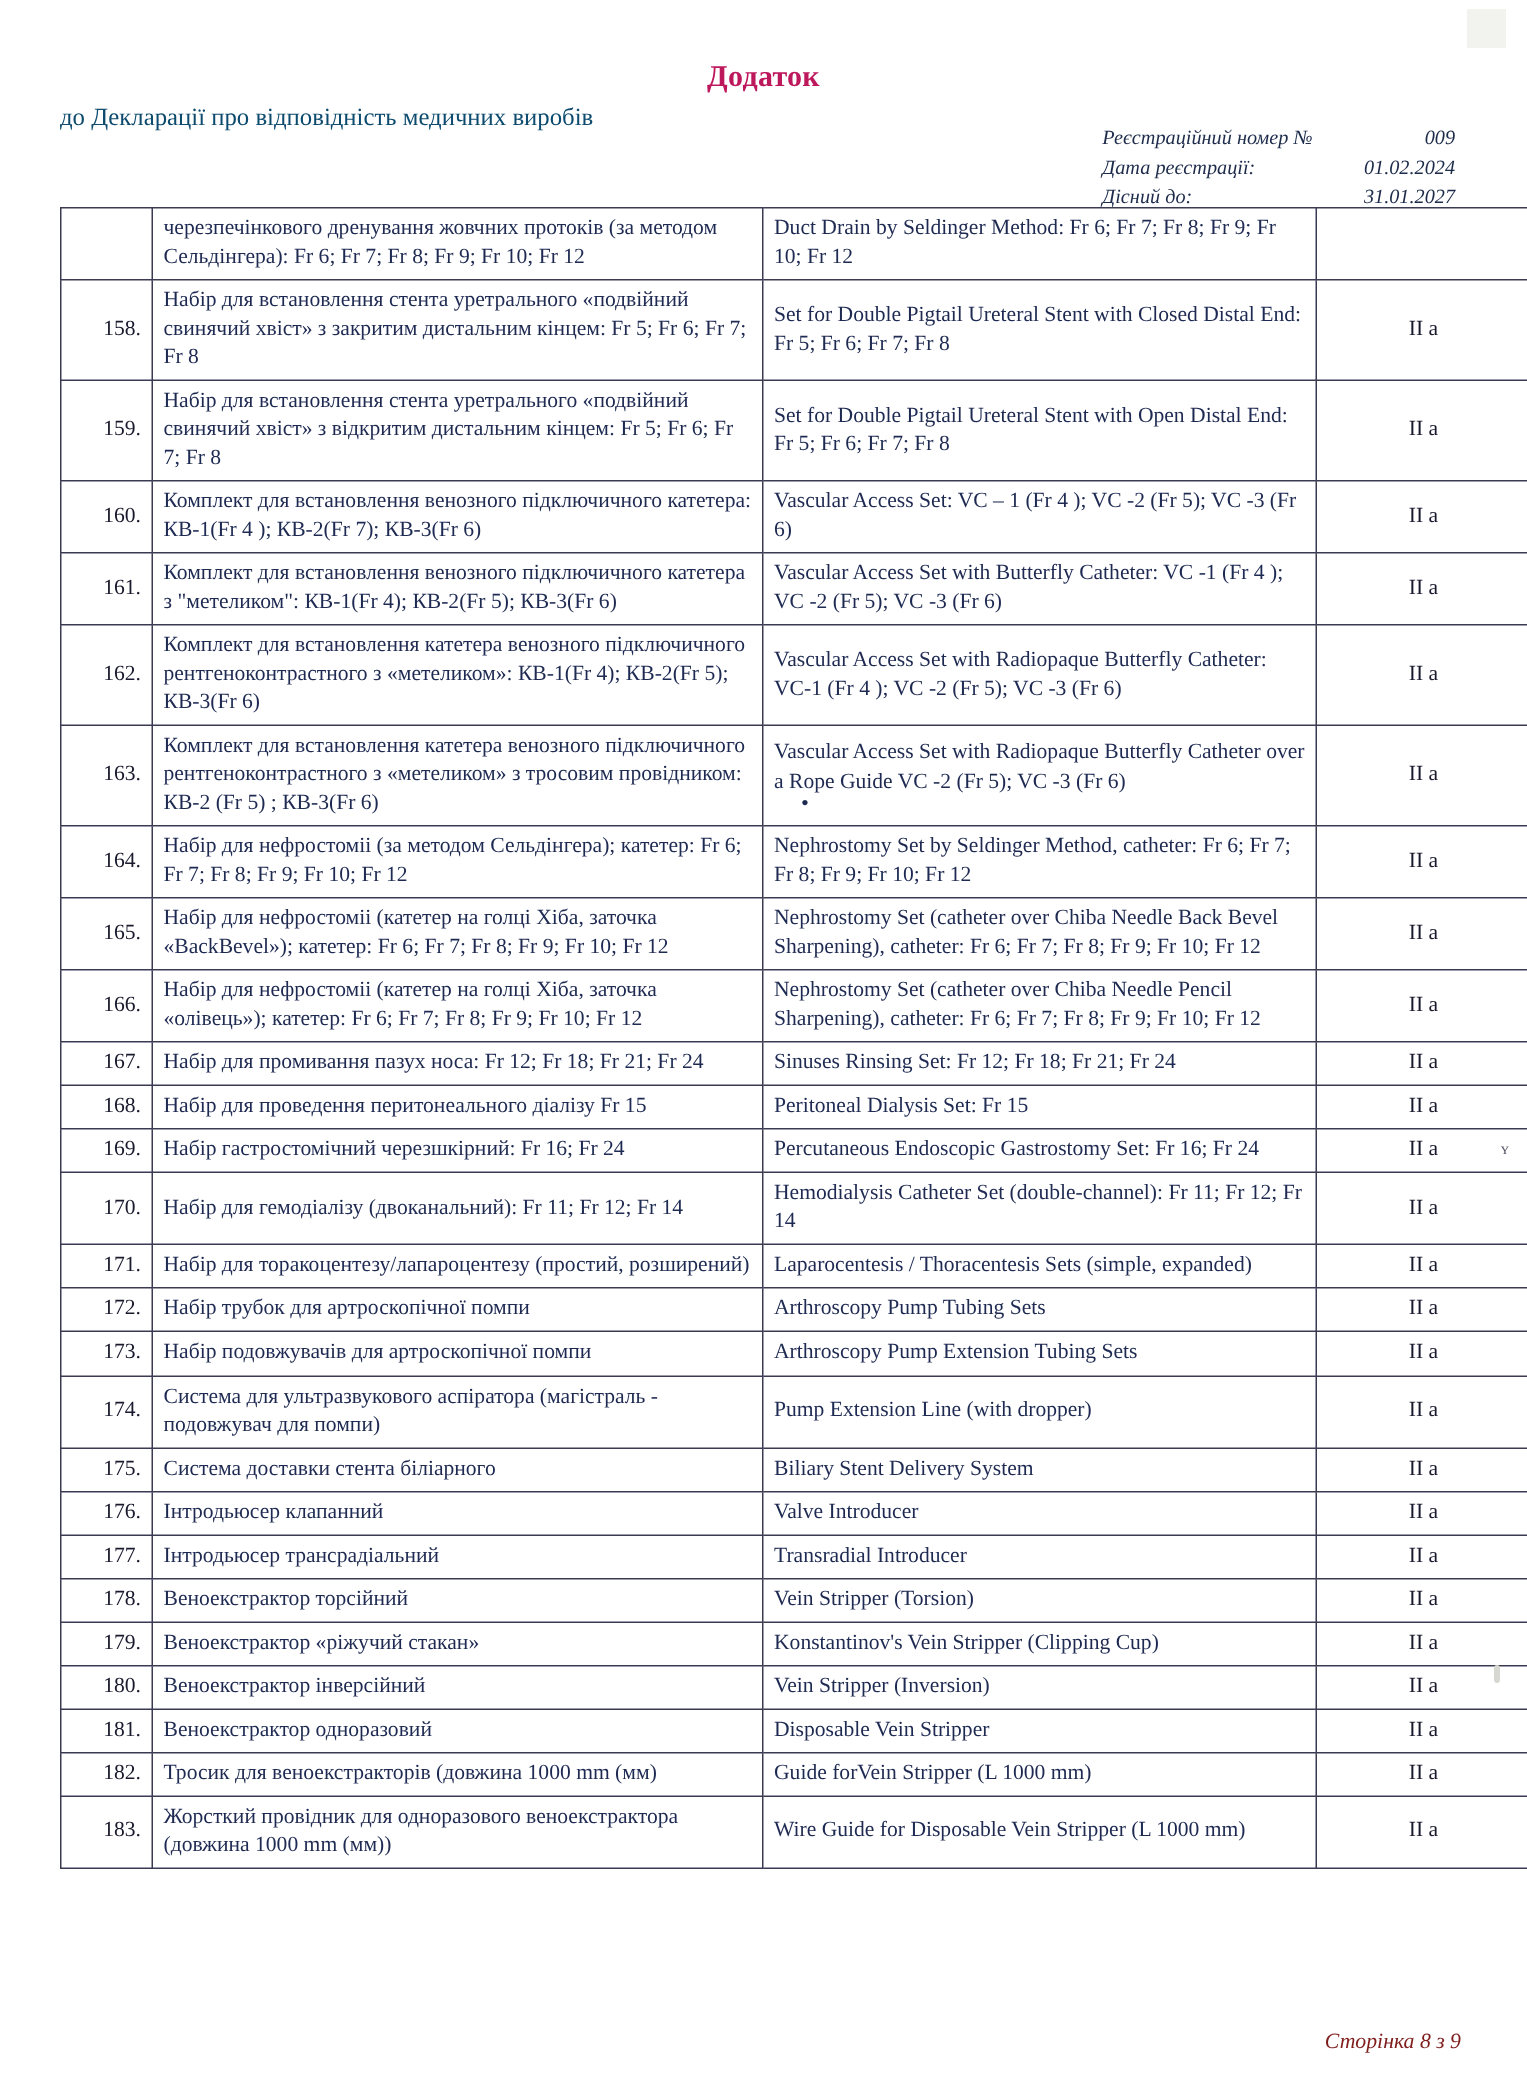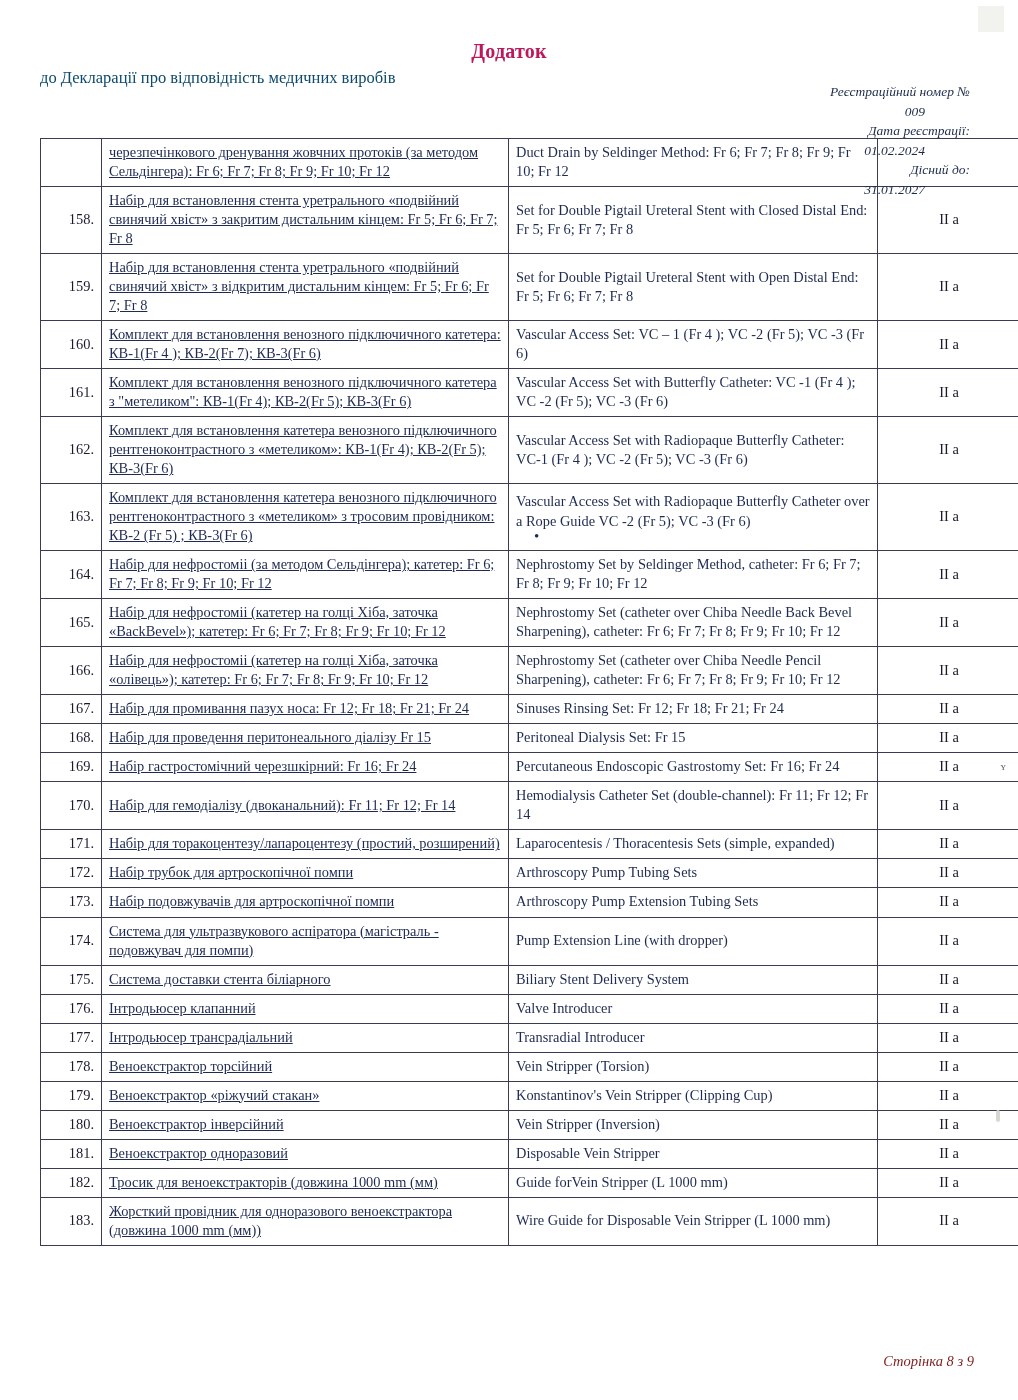--- a/index.html
+++ b/index.html
@@ -68,21 +68,20 @@
     font-size: 13.5px;
     font-style: italic;
     color: #1d2b4a;
     text-align: right;
     line-height: 1.45;
   }
   .reg-row {
     display: flex;
     justify-content: space-between;
     white-space: nowrap;
-    flex-direction: column;
   }
   .reg-value {
     display: inline-block;
     width: 95px;
     text-align: right;
   }
   
   table.main {
     width: 100%;
     border-collapse: collapse;
@@ -96,21 +95,20 @@
     font-size: 14.4px;
     line-height: 1.32;
   }
   td.col-num {
     width: 46px;
     text-align: right;
     font-size: 14.5px;
   }
   td.col-ua {
     width: 392px;
-    text-decoration: underline;
   }
   td.col-en {
     width: 354px;
   }
   td.col-class {
     width: 128px;
     text-align: center;
     font-size: 14.5px;
   }
   .ink-blue { color: #1e2a52; }

